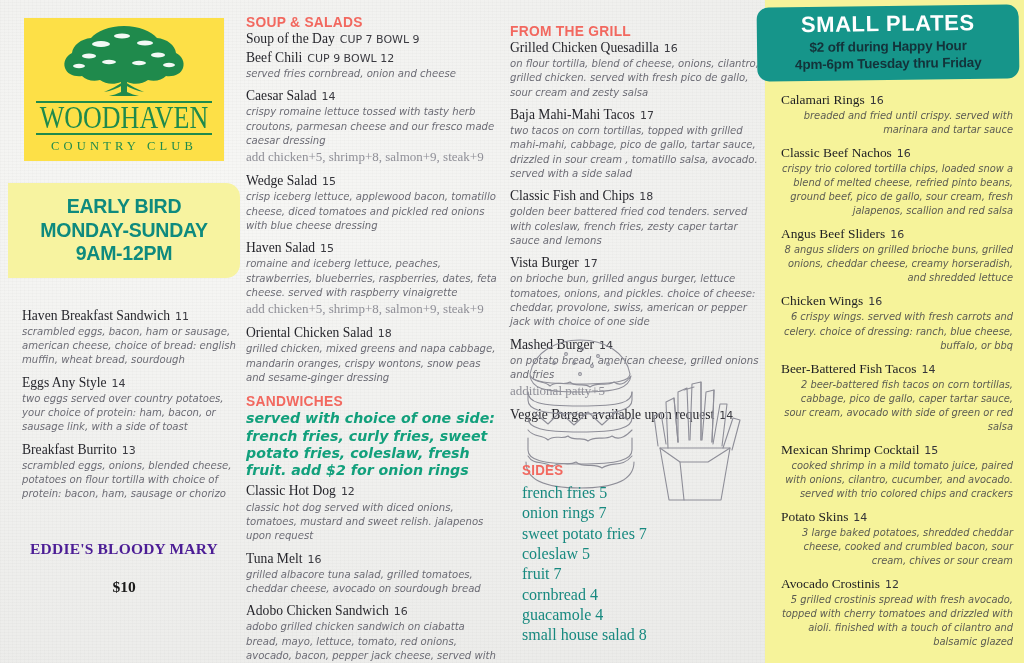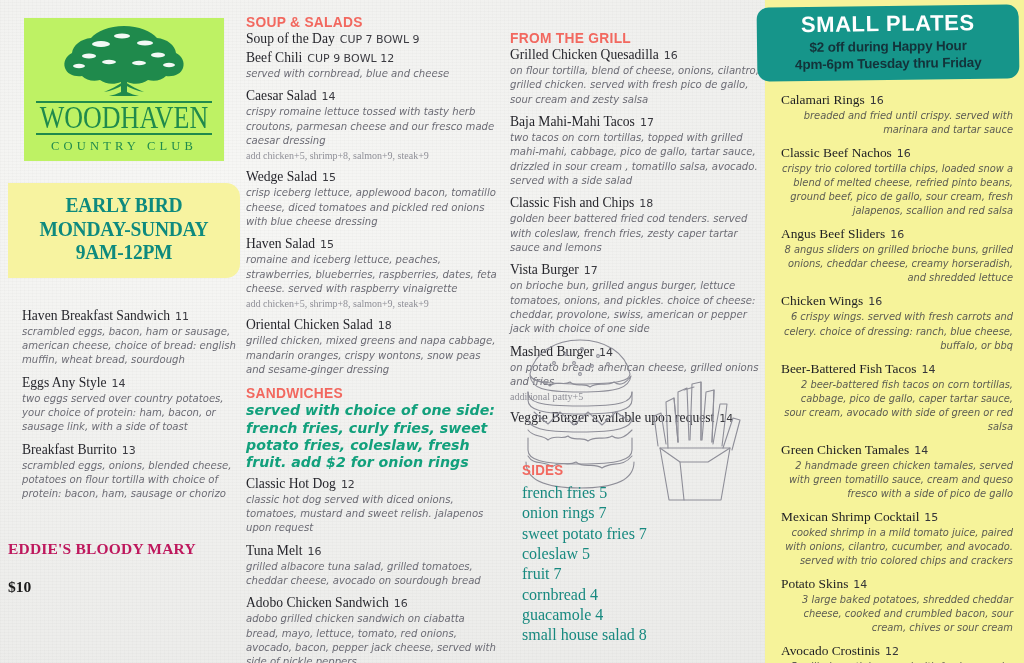--- a/index.html
+++ b/index.html
@@ -23,21 +23,21 @@
 
   
   #small-plates-panel{
     position:absolute;left:765px;top:0;width:259px;height:663px;
     background:#f6f39a;
   }
 
   
   #col-left{position:absolute;left:8px;top:8px;width:232px;}
   #logo-box{
-    width:200px;height:143px;margin:10px auto 0 auto;background:#bef264;
+    width:200px;height:143px;margin:10px auto 0 auto;background:#fde047;
     display:flex;flex-direction:column;align-items:center;justify-content:flex-start;
   }
   #tree-icon{margin-top:4px;}
   .logo-rule{width:176px;height:2px;background:#1f8a4c;margin:1px auto;}
   .logo-rule.thin{height:1.5px;}
   #logo-word{
     font-family:"Liberation Serif", serif;
     font-size:26px;letter-spacing:0px;color:#1f8a4c;font-weight:400;
     line-height:1;margin:1px 0 1px 0;
     transform:scaleY(1.25);transform-origin:center;
@@ -45,42 +45,42 @@
   #logo-sub{
     font-family:"Liberation Serif", serif;
     font-size:12.5px;letter-spacing:4.2px;color:#1f8a4c;
     margin:3px 0 0 0;
   }
 
   #early-bird-banner{
     margin:22px 0 0 0;width:232px;
     background:#f7f3a0;border-radius:0 14px 14px 0;
     padding:11px 0 13px 0;text-align:center;
-    font-family:Liberation Serif, serif;
+    font-family:Liberation Sans, sans-serif;
     color:#0e8a7e;font-weight:bold;font-size:21px;line-height:1.12;
     letter-spacing:-0.3px;
   }
   #early-bird-banner div{transform:scaleX(0.93);transform-origin:center;}
 
   #breakfast-list{margin:30px 0 0 14px;width:214px;}
   #bloody-mary{
-    margin:38px 0 0 0;width:232px;
+    margin:38px 0 0 0;text-align:center;width:232px;
     font-family:"Liberation Serif", serif;font-weight:bold;
-    color:#be185d;font-size:15.5px;letter-spacing:0.2px;
+    color:#4c1d95;font-size:15.5px;letter-spacing:0.2px;
   }
   #bloody-mary-price{
-    margin-top:20px;text-align:left;width:232px;
+    margin-top:20px;text-align:center;width:232px;
     font-family:"Liberation Serif", serif;font-weight:bold;
     color:#1a1a1a;font-size:15.5px;
   }
 
   
   #col-soups{position:absolute;left:246px;top:14px;width:252px;}
   
-  #col-grill{position:absolute;left:510px;top:30px;width:252px;}
+  #col-grill{position:absolute;left:510px;top:23px;width:252px;}
   
   #sides-block{position:absolute;left:522px;top:462px;width:240px;}
 
   
   #food-illustration{position:absolute;left:508px;top:330px;width:260px;height:180px;pointer-events:none;}
 
   
   #small-plates-header{
     position:absolute;left:757px;top:6px;width:262px;height:74px;
     background:#16958a;border-radius:12px;
@@ -116,21 +116,21 @@
   .item-price{
     font-family:"DejaVu Sans", sans-serif;
     font-size:11px;color:#3a3a40;margin-left:5px;
   }
   .item-desc{
     font-family:"DejaVu Sans", sans-serif;font-style:italic;
     color:#6b6b74;font-size:10.1px;line-height:1.42;margin:1px 0 0 0;
   }
   .item-addon{
     font-family:"Liberation Serif", serif;
-    color:#8f8f97;font-size:10px;line-height:1.3;margin:1px 0 0 0;
+    color:#8f8f97;font-size:13px;line-height:1.3;margin:1px 0 0 0;
   }
   .tight{margin-bottom:3px;}
   .sides-head{
     font-family:"Liberation Sans", sans-serif;font-weight:bold;
     color:#f2685f;font-size:14px;letter-spacing:0.3px;margin:0 0 5px 0;
     transform:scaleX(0.95);transform-origin:left;
   }
   .side-line{
     font-family:"Liberation Serif", serif;
     color:#17897f;font-size:16px;line-height:1.27;
@@ -207,21 +207,21 @@
   </div>
 
   <div id="col-soups">
     <div class="section-head">SOUP &amp; SALADS</div>
     <div id="soup-salad-list">
         <div class="item tight">
           <div class="item-name">Soup of the Day<span class="item-price">CUP 7  BOWL 9</span></div>
         </div>
         <div class="item">
           <div class="item-name">Beef Chili<span class="item-price">CUP 9  BOWL 12</span></div>
-          <div class="item-desc">served with cornbread, blue and cheese</div>
+          <div class="item-desc">served fries cornbread, onion and cheese</div>
         </div>
         <div class="item">
           <div class="item-name">Caesar Salad<span class="item-price">14</span></div>
           <div class="item-desc">crispy romaine lettuce tossed with tasty herb croutons, parmesan cheese and our fresco made caesar dressing</div>
           <div class="item-addon">add chicken+5, shrimp+8, salmon+9, steak+9</div>
         </div>
         <div class="item">
           <div class="item-name">Wedge Salad<span class="item-price">15</span></div>
           <div class="item-desc">crisp iceberg lettuce, applewood bacon, tomatillo cheese, diced tomatoes and pickled red onions with blue cheese dressing</div>
         </div>
@@ -368,24 +368,20 @@
       </div>
       <div class="item">
         <div class="item-name">Chicken Wings<span class="item-price">16</span></div>
         <div class="item-desc">6 crispy wings. served with fresh carrots and celery.  choice of dressing: ranch, blue cheese, buffalo, or bbq</div>
       </div>
       <div class="item">
         <div class="item-name">Beer-Battered Fish Tacos<span class="item-price">14</span></div>
         <div class="item-desc">2 beer-battered fish tacos on corn tortillas, cabbage, pico de gallo, caper tartar sauce, sour cream, avocado with side of green or red salsa</div>
       </div>
       <div class="item">
-        <div class="item-name">Green Chicken Tamales<span class="item-price">14</span></div>
-        <div class="item-desc">2 handmade green chicken tamales, served with green tomatillo sauce, cream and queso fresco with a side of pico de gallo</div>
-      </div>
-      <div class="item">
         <div class="item-name">Mexican Shrimp Cocktail<span class="item-price">15</span></div>
         <div class="item-desc">cooked shrimp in a mild tomato juice, paired with onions, cilantro, cucumber, and avocado.  served with trio colored chips and crackers</div>
       </div>
       <div class="item">
         <div class="item-name">Potato Skins<span class="item-price">14</span></div>
         <div class="item-desc">3 large  baked potatoes, shredded cheddar cheese, cooked and crumbled bacon, sour cream, chives or sour cream</div>
       </div>
       <div class="item">
         <div class="item-name">Avocado Crostinis<span class="item-price">12</span></div>
         <div class="item-desc">5 grilled crostinis spread with fresh avocado, topped with cherry tomatoes and drizzled with aioli.  finished with a touch of cilantro and balsamic glazed</div>

